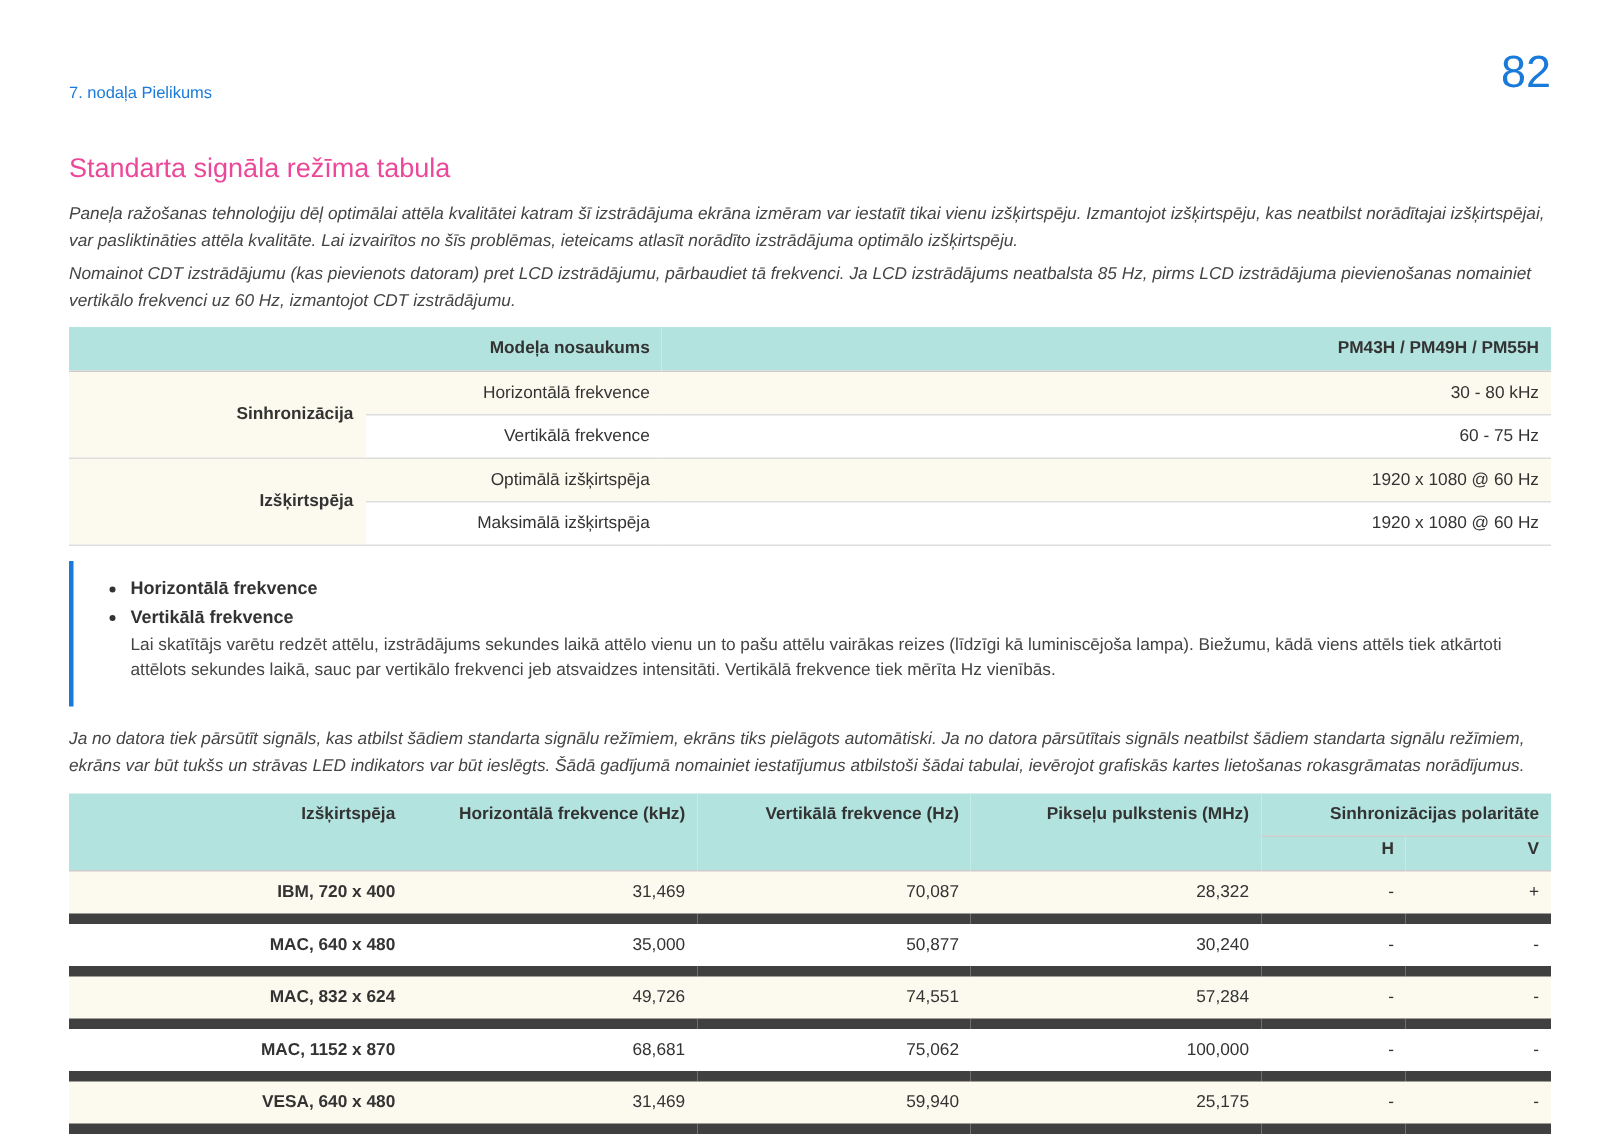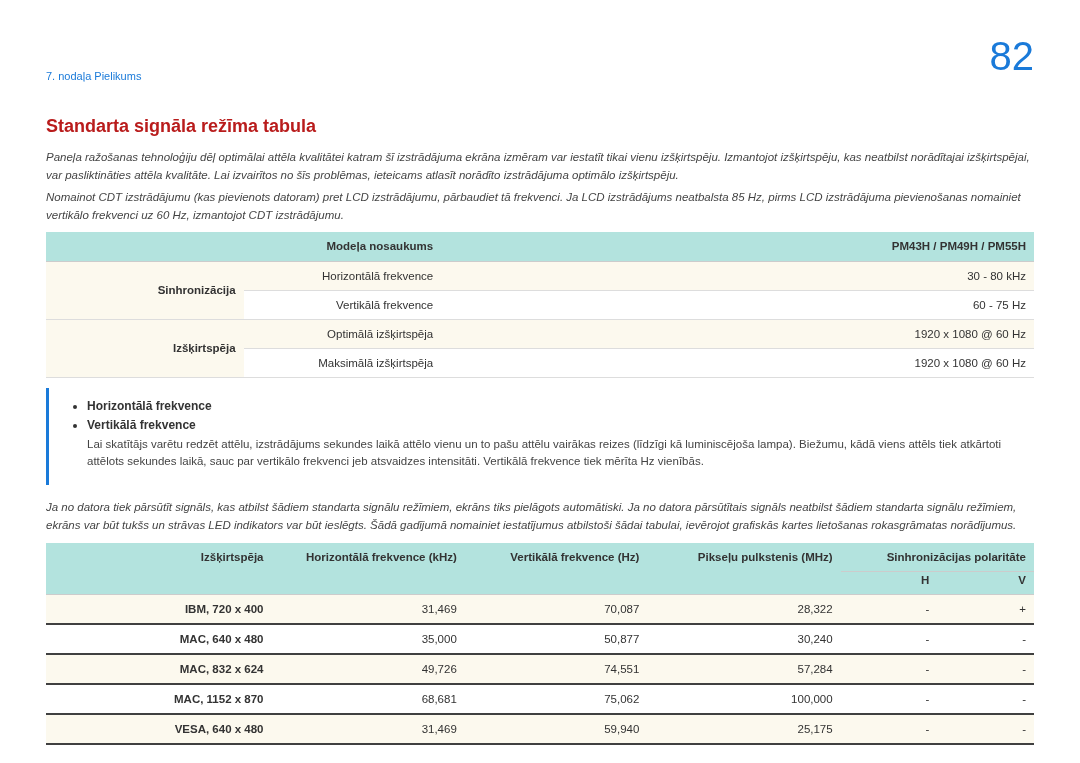--- a/index.html
+++ b/index.html
@@ -8,38 +8,38 @@
     font-size: 12px;
     color: #333;
     width: 1080px;
     height: 763px;
     padding: 38px 46px 30px 46px;
     background: #fff;
     line-height: 1.4;
   }
   .header { display: flex; justify-content: space-between; align-items: flex-end; margin-bottom: 30px; }
   .chapter { color: #1a7ad9; font-size: 11px; font-weight: 500; }
-  .page-no { color: #1a7ad9; font-size: 40px; font-weight: 300; margin-top:-10px;}
-  .title { color: #b91c1c; font-size: 18px; font-weight: 700; margin-bottom: 10px; }
+  .page-no { color: #1a7ad9; font-size: 30px; font-weight: 300; margin-top:-10px;}
+  .title { color: #ec4899; font-size: 18px; font-weight: 400; margin-bottom: 10px; }
   .para { font-size: 11.5px; color: #444; margin-bottom: 4px; line-height: 1.55; font-style: italic; }
   table { width: 100%; border-collapse: collapse; font-size: 11.5px; margin-top: 8px; margin-bottom: 8px; }
   th, td { text-align: right; padding: 6px 8px; }
   .spec-table thead th { background: #b3e3de; font-weight: 700; border-bottom: 1px solid #ccc; }
   .spec-table td { border-bottom: 1px solid #ddd; }
   .spec-table tbody tr:nth-child(odd) td.shade { background: #fcf9ee; }
   .spec-table tbody tr:nth-child(even) td.shade { background: #fcf9ee; }
   .spec-table .lbl { font-weight: 700; background:#fcf9ee; }
   .note-box { border-left: 3px solid #1a7ad9; padding: 10px 20px 12px 20px; margin: 10px 0 14px 0; }
   .note-box ul { list-style: disc; padding-left: 18px; }
   .note-box li { margin-bottom: 2px; }
   .note-box .bold { font-weight: 700; font-size:12px; }
   .note-box .desc { font-size: 11.5px; color: #444; margin: 2px 0 8px 0; line-height:1.55; }
   .signal-table thead th { background: #b3e3de; font-weight: 700; border-bottom: 1px solid #ccc; vertical-align: top; }
   .signal-table thead th.sub { padding-top:0; }
-  .signal-table tbody td { border-bottom: 2px solid #404040; }
+  .signal-table tbody td { border-bottom: 7px solid #404040; }
   .signal-table tbody tr:nth-child(odd) td { background: #fcf9ee; }
   .signal-table tbody td:first-child { font-weight:700; }
   .col-res{width:21%}
   .col-hf{width:18%}
   .col-vf{width:17%}
   .col-pc{width:18%}
   .col-h{width:9%}
   .col-v{width:9%}
 </style>
 </head>

